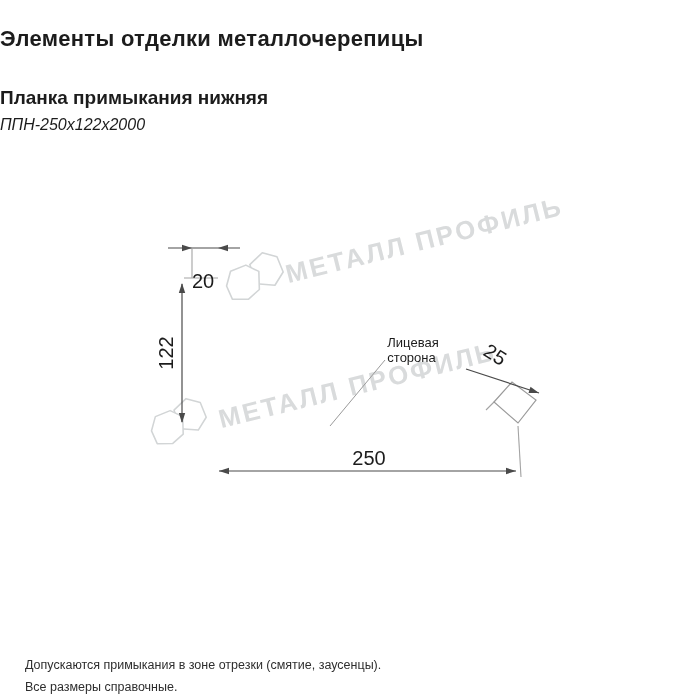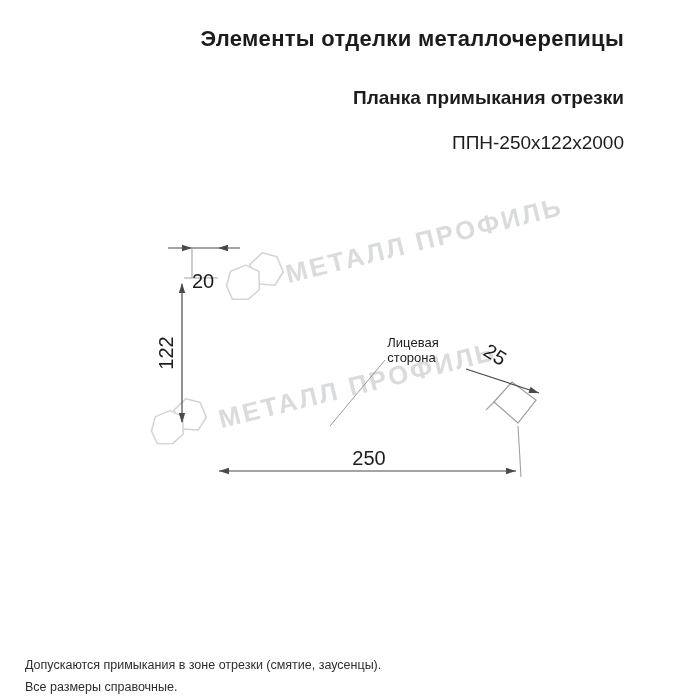--- a/index.html
+++ b/index.html
@@ -11,24 +11,24 @@
     --footer-text:#2e2e2e;
   }
   html,body{margin:0;padding:0;}
   body{
     width:700px;height:700px;position:relative;overflow:hidden;
     background:#ffffff;
     font-family:"Liberation Sans","DejaVu Sans",sans-serif;
     color:var(--text);
   }
   .abs{position:absolute;}
-  .center-text{left:0;width:624px;text-align:right;}
+  .center-text{left:0;width:624px;text-align:left;}
   .page-title{top:26px;font-size:22px;font-weight:bold;letter-spacing:.3px;}
   .product-name{top:87px;font-size:19px;font-weight:bold;}
-  .product-code{top:132px;font-size:19px;font-weight:normal;}
+  .product-code{top:116px;font-size:16px;font-weight:normal;font-style:italic;}
 
   
   .wm-text{
     white-space:nowrap;color:var(--watermark);
     font-size:26px;font-weight:bold;letter-spacing:2.5px;
     transform:rotate(-14deg);transform-origin:left top;
     line-height:1;user-select:none;
   }
   .wm-cloud{transform:rotate(-8deg);}
   .wm-cloud polygon{fill:#ffffff;stroke:#d2d5d6;stroke-width:1.6;stroke-linejoin:round;}
@@ -66,21 +66,21 @@
 </svg>
 <div class="abs wm-text" style="left:283px;top:262px;">МЕТАЛЛ ПРОФИЛЬ</div>
 
 <svg class="abs wm-cloud" style="left:146px;top:396px;" width="66" height="58" viewBox="0 0 66 60">
   <polygon points="30,14 44,4 58,10 62,26 52,38 34,34"></polygon>
   <polygon points="4,32 10,18 26,14 38,22 36,40 24,48 8,46"></polygon>
 </svg>
 <div class="abs wm-text" style="left:216px;top:407px;">МЕТАЛЛ ПРОФИЛЬ</div>
 
 <div class="abs center-text page-title">Элементы отделки металлочерепицы</div>
-<div class="abs center-text product-name">Планка примыкания отрезки</div>
+<div class="abs center-text product-name">Планка примыкания нижняя</div>
 <div class="abs center-text product-code">ППН-250x122x2000</div>
 
 <svg class="abs diagram" width="700" height="700" viewBox="0 0 700 700">
 
   <g>
     <line class="profile-stroke" x1="192" y1="249" x2="192" y2="278"></line>
     <line class="profile-stroke" x1="184" y1="278" x2="218" y2="278"></line>
     <line class="profile-stroke" x1="486" y1="410" x2="494" y2="402"></line>
 
     <polygon class="profile-fill" points="494,402 512,382 536,400 518,423"></polygon>

